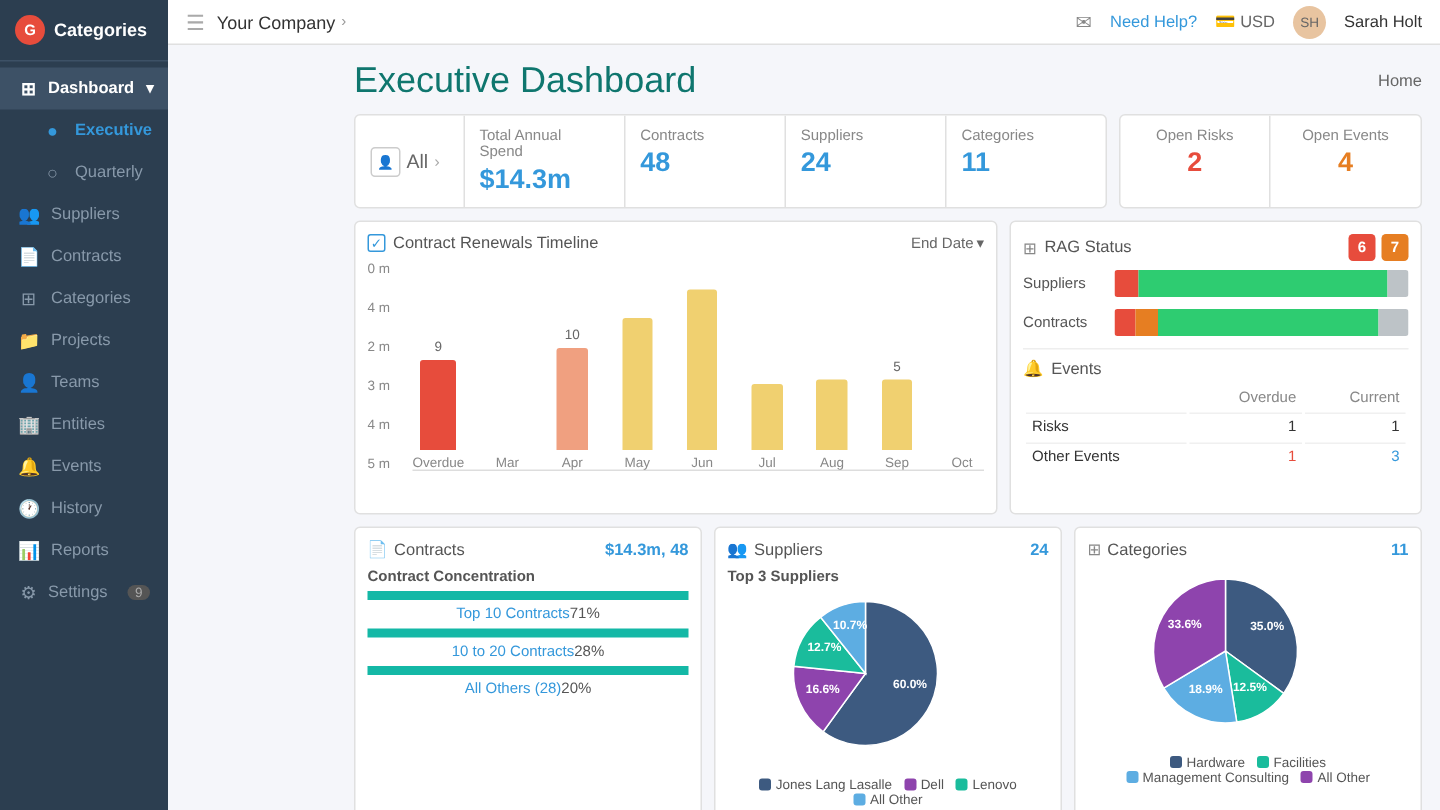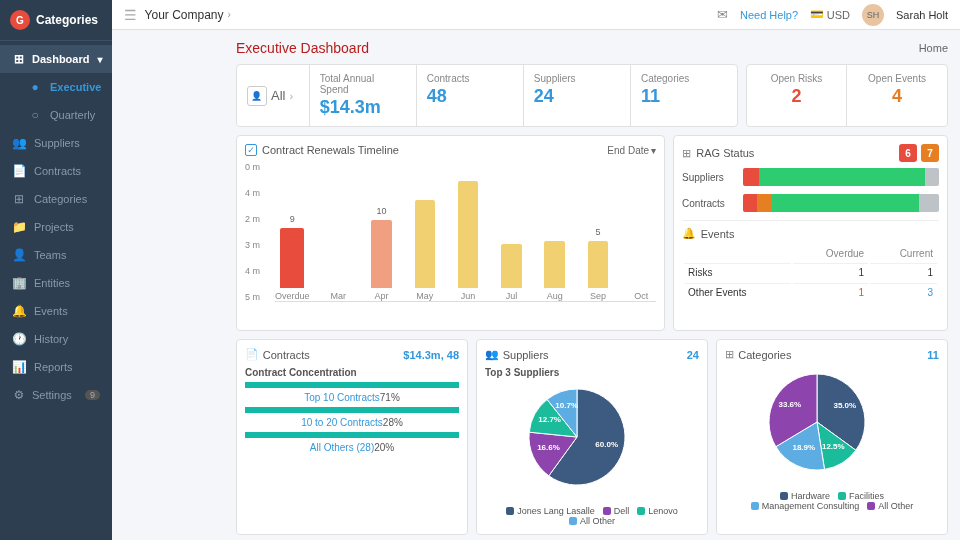--- a/index.html
+++ b/index.html
@@ -26,21 +26,21 @@
     .topbar-company-arrow { color: #999; font-size: 10px; }
     .topbar-right { margin-left: auto; display: flex; align-items: center; gap: 12px; }
     .topbar-btn { font-size: 11px; color: #666; cursor: pointer; display: flex; align-items: center; gap: 3px; }
     .topbar-avatar { width: 22px; height: 22px; border-radius: 50%; background: #e8c4a0; display: flex; align-items: center; justify-content: center; font-size: 9px; color: #666; overflow: hidden; }
 
     
     #main { margin-left: 112px; margin-top: 30px; flex: 1; overflow-y: auto; padding: 10px 12px; height: calc(540px - 30px); }
 
     
     .page-header { display: flex; align-items: center; justify-content: space-between; margin-bottom: 8px; }
-    .page-title { font-size: 14px; font-weight: 400; color: #b91c1c; }
+    .page-title { font-size: 24px; font-weight: 400; color: #0f766e; }
     .page-breadcrumb { font-size: 11px; color: #666; }
     .metric-card { flex: 1; padding: 8px 10px; border-right: 1px solid #e0e0e0; }
     .metric-card:last-child { border-right: none; }
     .metric-card.all-filter { display: flex; align-items: center; gap: 4px; cursor: pointer; min-width: 70px; flex: 0.6; }
     .metric-label { font-size: 10px; color: #888; margin-bottom: 2px; }
     .metric-value { font-size: 18px; font-weight: 700; color: #3498db; }
     .metric-all { font-size: 13px; color: #666; font-weight: 500; }
     .metric-filter-icon { width: 20px; height: 20px; border: 1px solid #ccc; border-radius: 3px; display: flex; align-items: center; justify-content: center; font-size: 9px; color: #888; }
     .risk-card { flex: 1; padding: 8px 16px; border-right: 1px solid #e0e0e0; text-align: center; min-width: 100px; }
     .risk-card:last-child { border-right: none; }

